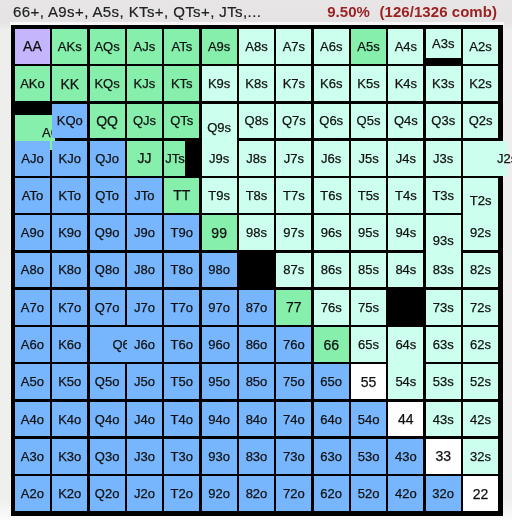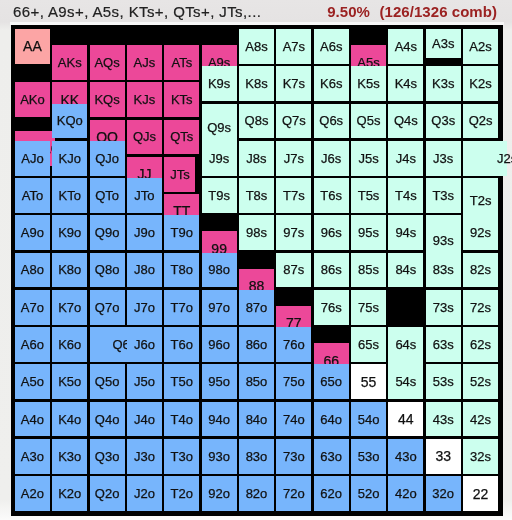--- a/index.html
+++ b/index.html
@@ -28,22 +28,22 @@
   .cell{
     position:absolute;
     box-sizing:border-box;
     display:flex;align-items:center;justify-content:center;
     line-height:1;
   }
   .cell .t{font-size:13px;color:#111;-webkit-text-stroke:0.25px #111;}
   .suited{background:#ccffee;}
   .offsuit{background:#77b5fc;}
   .pair{background:#ffffff;}
-  .selected{background:#ec4899;margin-top:16px;}
-  .selected-hover{background:#fca5a5;text-align:right;}
+  .selected{background:#86efac;}
+  .selected-hover{background:#c4b5fd;text-align:right;}
   .pair .t,.selected .t,.selected-hover .t{font-size:13px;}
   .cell.p2 .t{font-size:14px;}
 </style>
 </head>
 <body>
 
 <div id="app">
   <div class="header">
     <div class="range-text">66+, A9s+, A5s, KTs+, QTs+, JTs,...</div>
     <div class="stat">
@@ -174,21 +174,21 @@
       </div>
       <div class="cell offsuit" style="left: 41.346px; top: 115.807px; width: 34.846px; height: 34.769px;">
         <span class="t">KJo</span>
       </div>
       <div class="cell offsuit" style="left: 78.692px; top: 115.807px; width: 34.846px; height: 34.769px;">
         <span class="t">QJo</span>
       </div>
       <div class="cell selected p2" style="left: 116.038px; top: 115.807px; width: 34.846px; height: 34.769px;">
         <span class="t">JJ</span>
       </div>
-      <div class="cell selected" style="left: 153.384px; top: 115.807px; width: 31px; height: 34.769px;">
+      <div class="cell selected" style="left: 153.384px; top: 115.807px; width: 21px; height: 34.769px;">
         <span class="t">JTs</span>
       </div>
       <div class="cell suited" style="left: 190.73px; top: 115.807px; width: 34.846px; height: 34.769px;">
         <span class="t">J9s</span>
       </div>
       <div class="cell suited" style="left: 228.076px; top: 115.807px; width: 34.846px; height: 34.769px;">
         <span class="t">J8s</span>
       </div>
       <div class="cell suited" style="left: 265.422px; top: 115.807px; width: 34.846px; height: 34.769px;">
         <span class="t">J7s</span>
@@ -296,23 +296,20 @@
         <span class="t">Q8o</span>
       </div>
       <div class="cell offsuit" style="left: 116.038px; top: 227.614px; width: 34.846px; height: 34.769px;">
         <span class="t">J8o</span>
       </div>
       <div class="cell offsuit" style="left: 153.384px; top: 227.614px; width: 34.846px; height: 34.769px;">
         <span class="t">T8o</span>
       </div>
       <div class="cell offsuit" style="left: 190.73px; top: 227.614px; width: 34.846px; height: 34.769px;">
         <span class="t">98o</span>
-      </div>
-      <div class="cell selected p2" style="left: 228.076px; top: 227.614px; width: 34.846px; height: 34.769px;">
-        <span class="t">88</span>
       </div>
       <div class="cell suited" style="left: 265.422px; top: 227.614px; width: 34.846px; height: 34.769px;">
         <span class="t">87s</span>
       </div>
       <div class="cell suited" style="left: 302.768px; top: 227.614px; width: 34.846px; height: 34.769px;">
         <span class="t">86s</span>
       </div>
       <div class="cell suited" style="left: 340.114px; top: 227.614px; width: 34.846px; height: 34.769px;">
         <span class="t">85s</span>
       </div>

